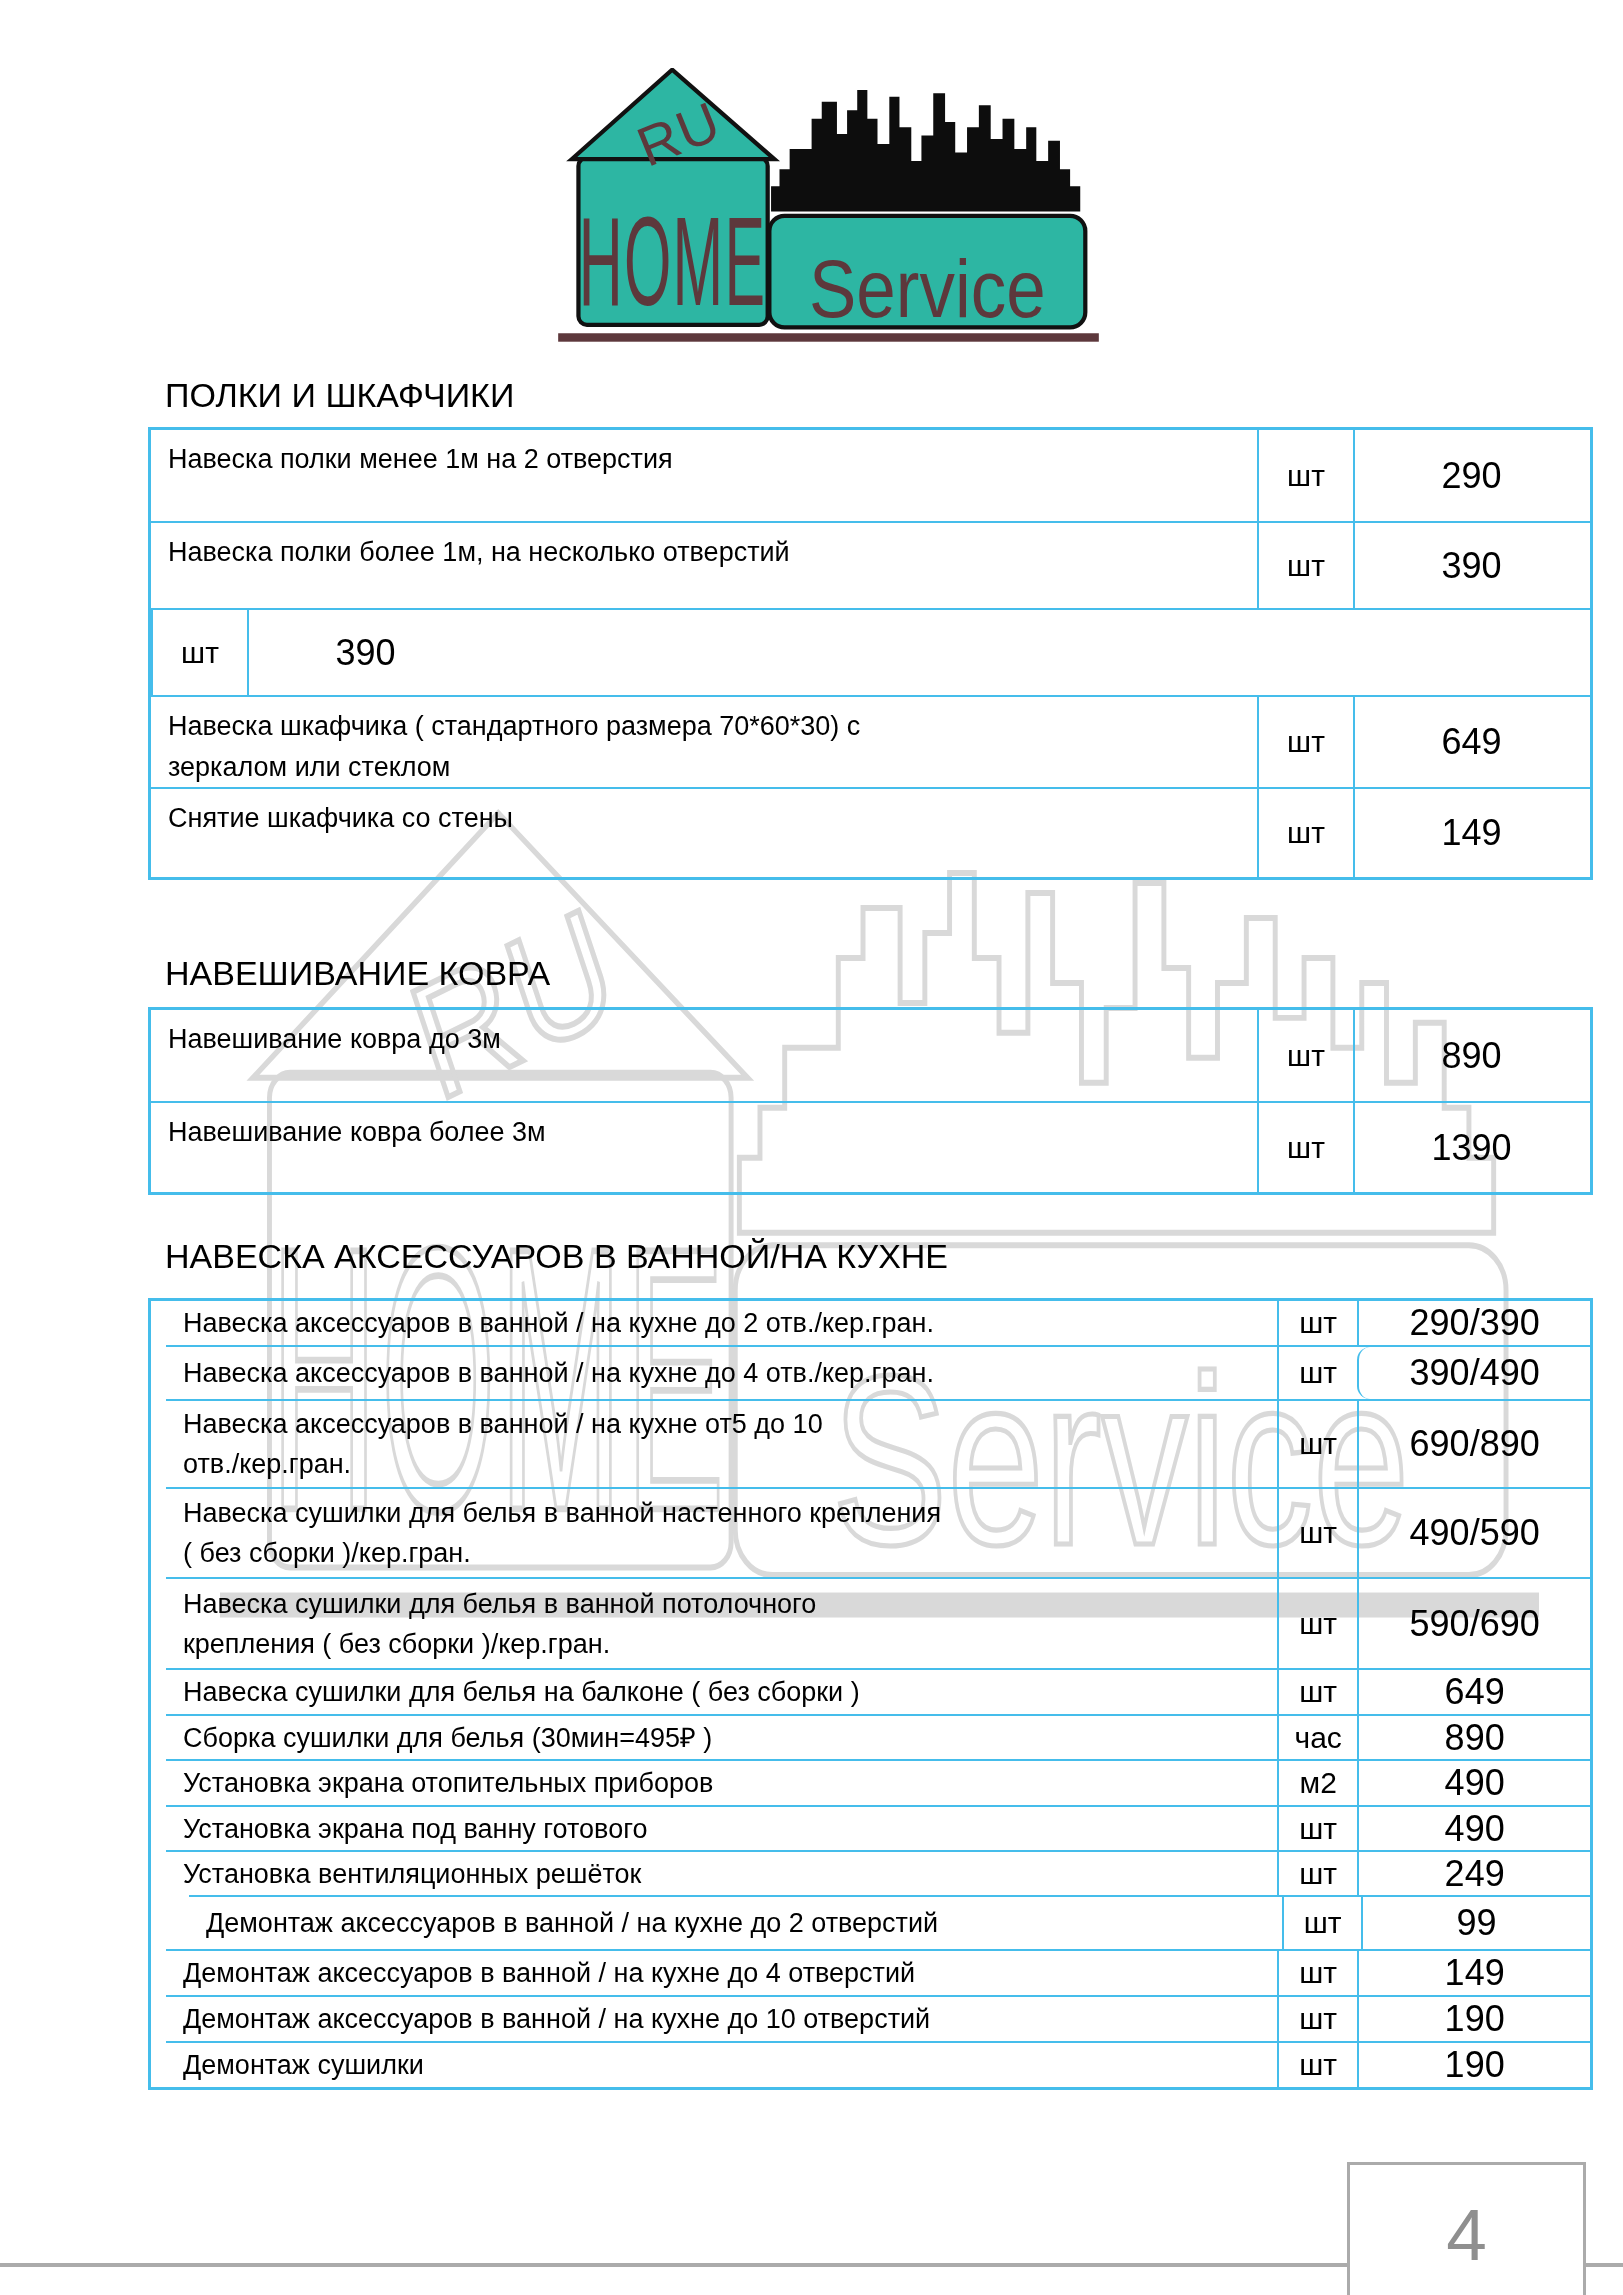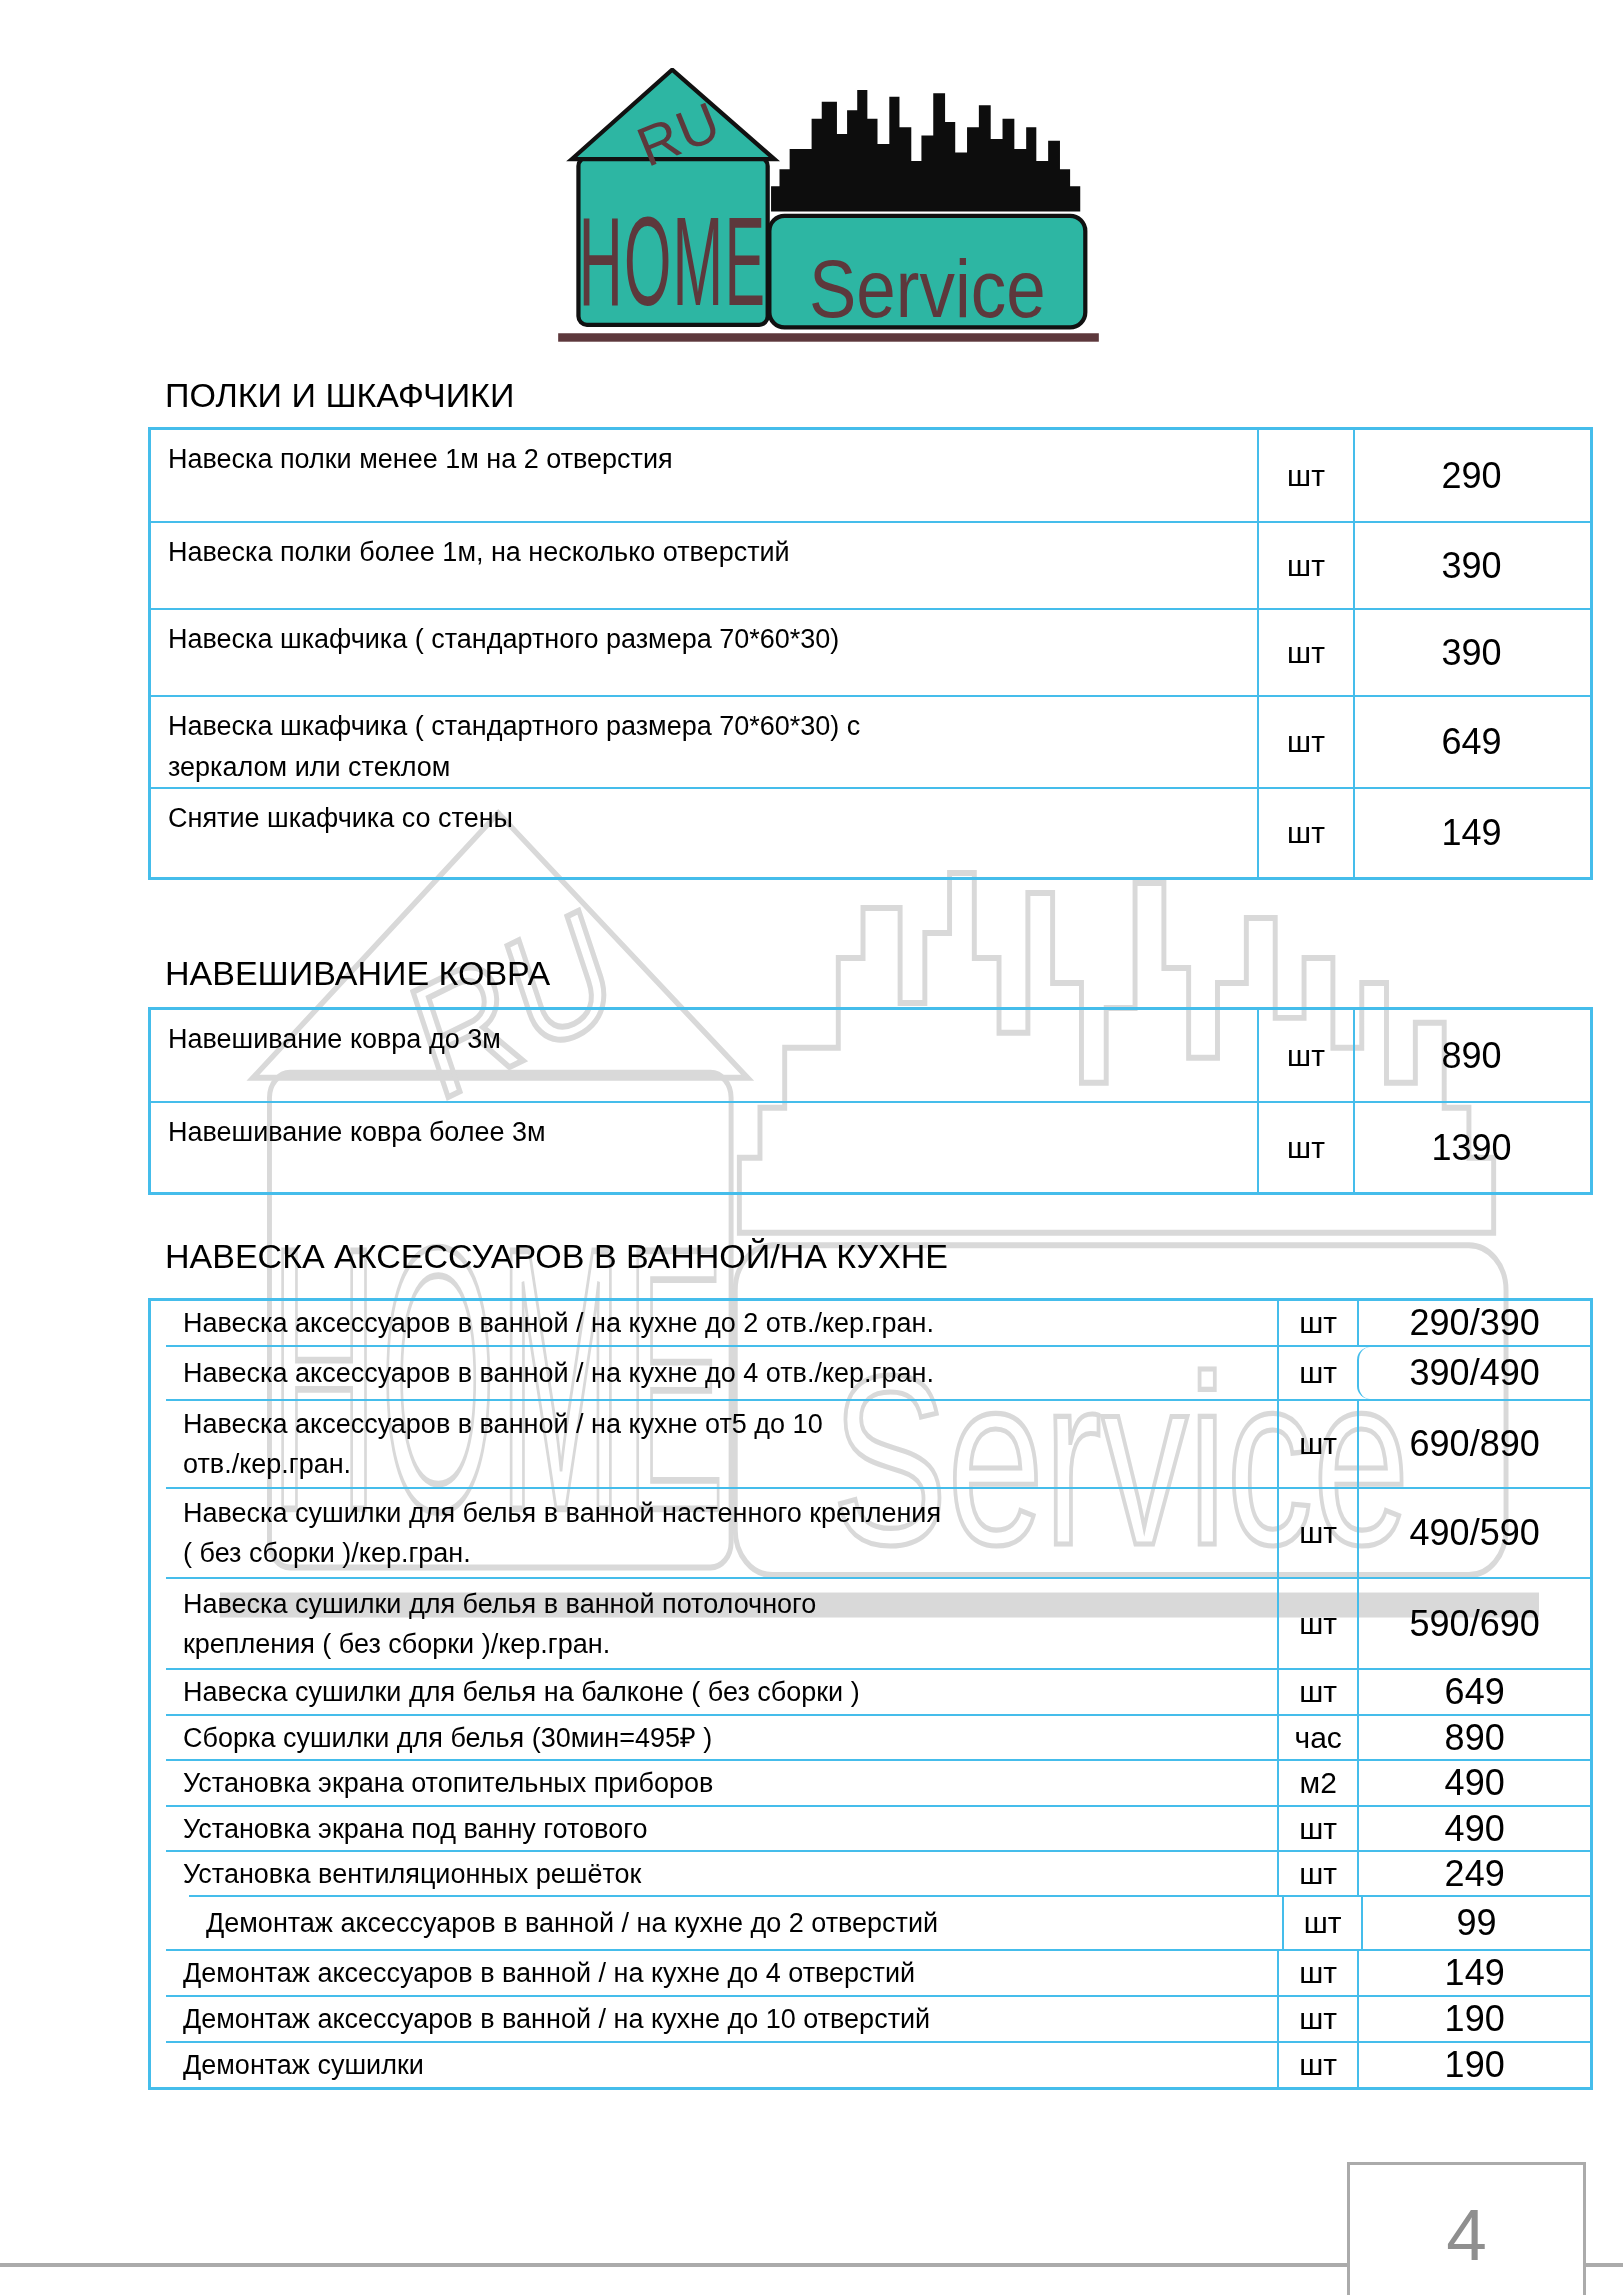--- a/index.html
+++ b/index.html
@@ -110,21 +110,20 @@
         <div class="cell cell-name" style="width: 1106px;">Навеска полки менее 1м на 2 отверстия</div>
         <div class="cell cell-unit" style="width: 96px;">шт</div>
         <div class="cell cell-price" style="width: 235px;">290</div>
       </div>
       <div class="price-row" style="height: 87px;">
         <div class="cell cell-name" style="width: 1106px;">Навеска полки более 1м, на несколько отверстий</div>
         <div class="cell cell-unit" style="width: 96px;">шт</div>
         <div class="cell cell-price" style="width: 235px;">390</div>
       </div>
       <div class="price-row" style="height: 87px;">
-        <div class="cell cell-name" style="width: 1106px;">Навеска шкафчика ( стандартного размера 70*60*30)</div>
         <div class="cell cell-unit" style="width: 96px;">шт</div>
         <div class="cell cell-price" style="width: 235px;">390</div>
       </div>
       <div class="price-row" style="height: 92px;">
         <div class="cell cell-name" style="width: 1106px;">Навеска шкафчика ( стандартного размера 70*60*30) с
 зеркалом или стеклом</div>
         <div class="cell cell-unit" style="width: 96px;">шт</div>
         <div class="cell cell-price" style="width: 235px;">649</div>
       </div>
       <div class="price-row" style="height: 90px;">

